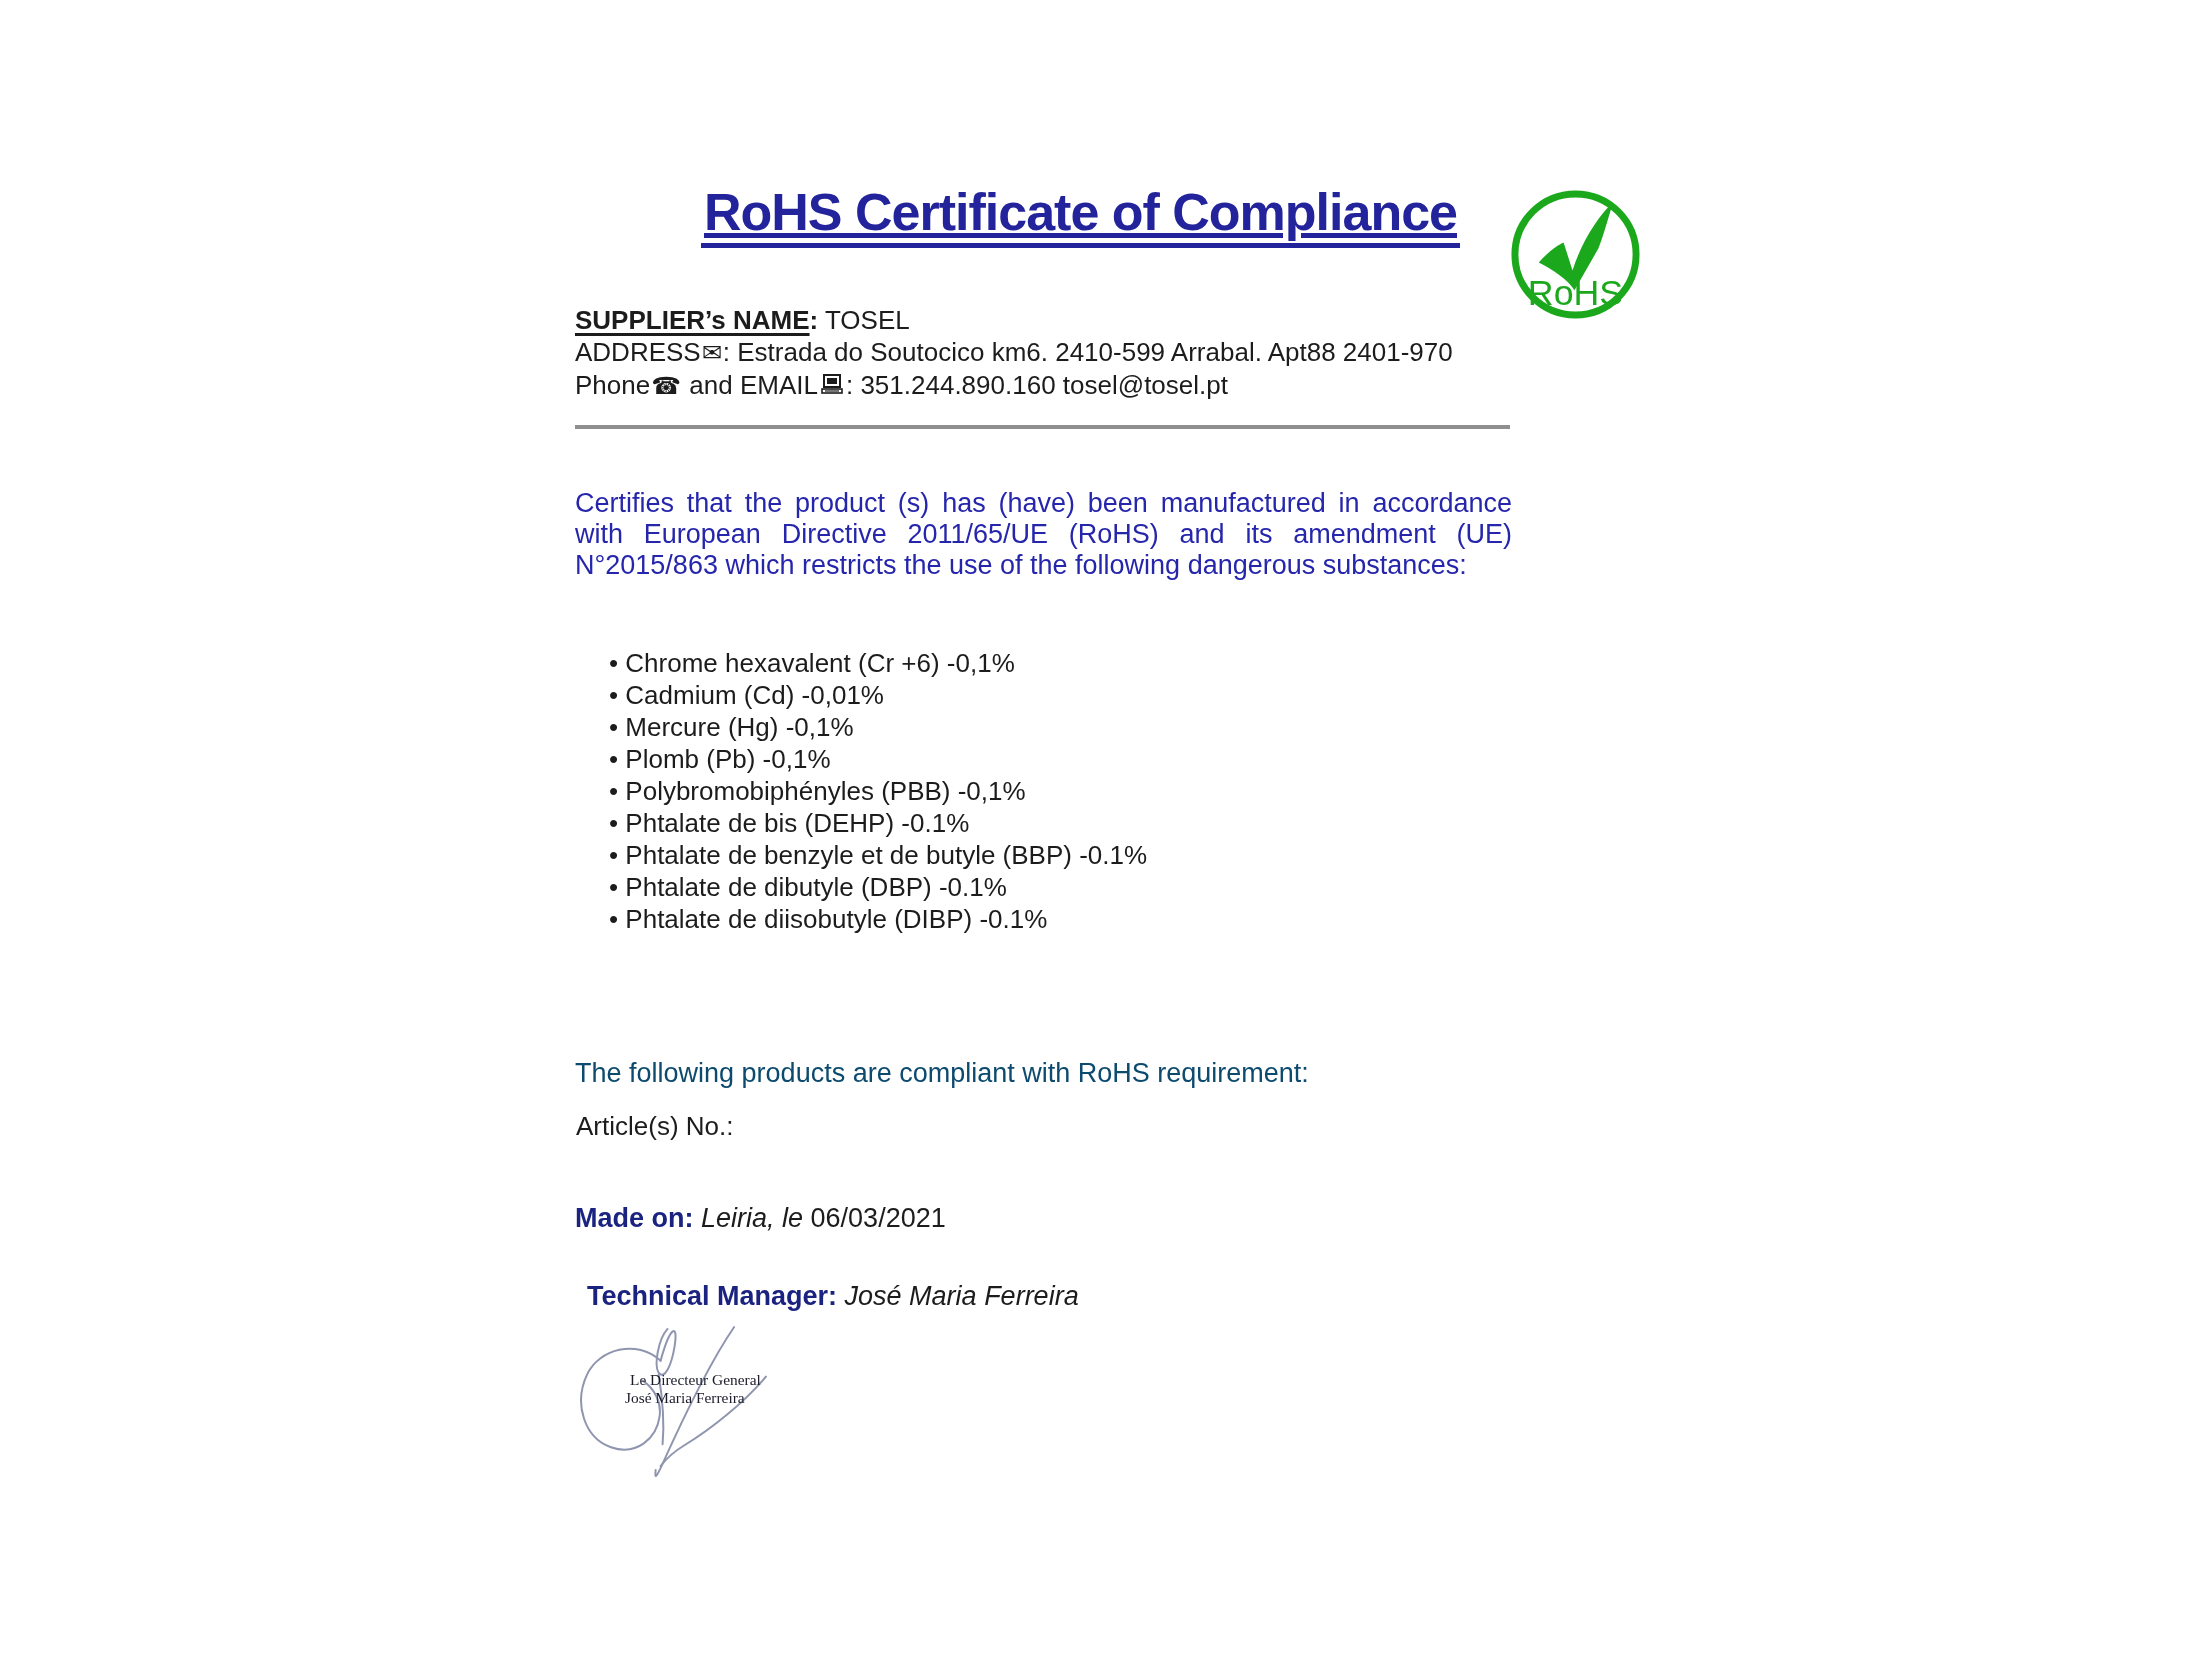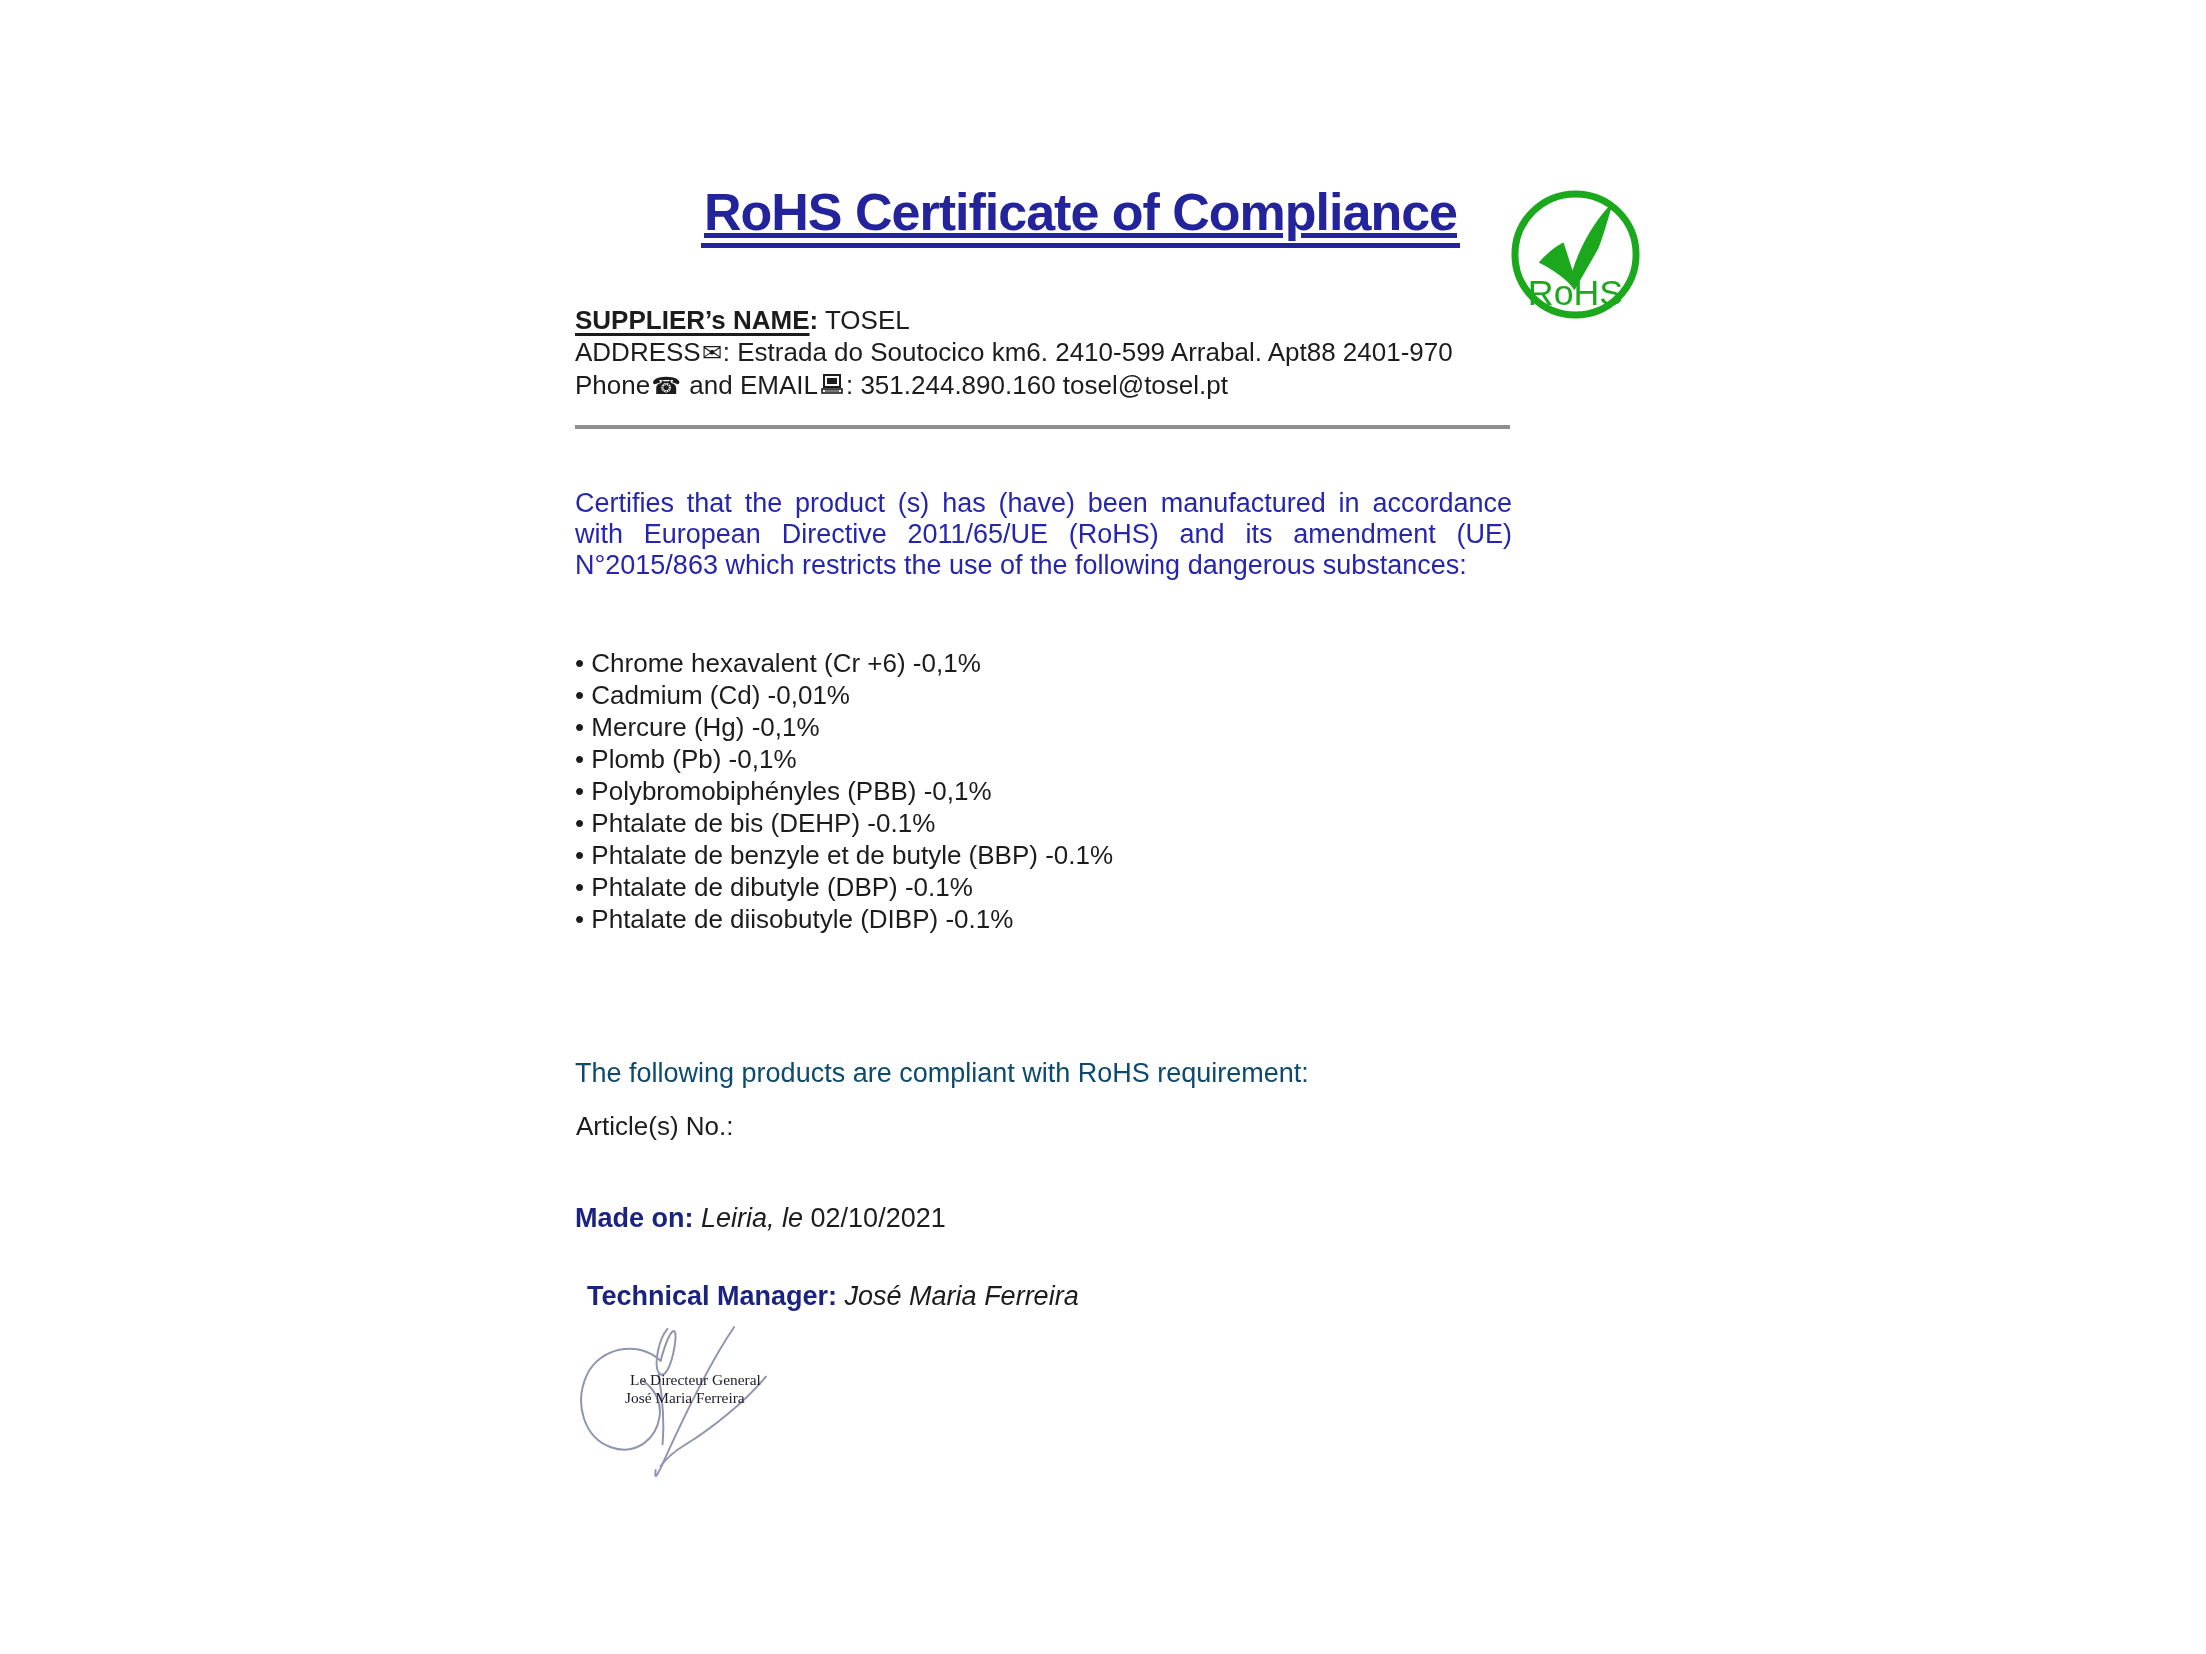--- a/index.html
+++ b/index.html
@@ -47,21 +47,21 @@
   .intro {
     left: 575px; top: 488px; width: 937px;
     margin: 0;
     font-size: 27px; line-height: 31px;
     color: #2626AC;
     text-align: justify;
   }
 
   
   .substances {
-    left: 575px; top: 647px; width: 896px;
+    left: 609px; top: 647px; width: 896px;
     margin: 0; padding: 0;
     list-style: none;
     font-size: 26px; line-height: 32px;
   }
   .substances li::before { content: "• "; }
 
   .compliance { left: 575px; top: 1058px; margin: 0; font-size: 27px; color: #0c4a6e; }
   .articles { left: 575px; top: 1110px; margin: 1px; font-size: 26px; }
 
   .made-on { left: 575px; top: 1203px; margin: 0; font-size: 27px; }
@@ -127,21 +127,21 @@
     <li>Phtalate de benzyle et de butyle (BBP) -0.1%</li>
     <li>Phtalate de dibutyle (DBP) -0.1%</li>
     <li>Phtalate de diisobutyle (DIBP) -0.1%</li>
   </ul>
 
   <p class="abs compliance">The following products are compliant with RoHS requirement:</p>
 
   <p class="abs articles">Article(s) No.:</p>
 
   <p class="abs made-on">
-    <span class="navy-label">Made on:</span><span class="italic"> Leiria, le </span><span>02/10/2021</span>
+    <span class="navy-label">Made on:</span><span class="italic"> Leiria, le </span><span>06/03/2021</span>
   </p>
 
   <p class="abs manager">
     <span class="navy-label">Technical Manager:</span><span class="italic"> José Maria Ferreira</span>
   </p>
 
   <svg class="abs sig-svg" viewBox="0 0 204 170">
     <g fill="none" stroke="#8a90aa" stroke-width="2" stroke-linecap="round" opacity="0.95">
       <path d="M86 42 C96 6 104 4 100 28 C97 46 90 62 84 54 C79 46 84 20 93 10"></path>
       <path d="M86 42 C62 20 24 30 12 56 C-2 86 10 120 36 129 C62 138 82 120 85 98 C87 84 80 70 68 62"></path>

